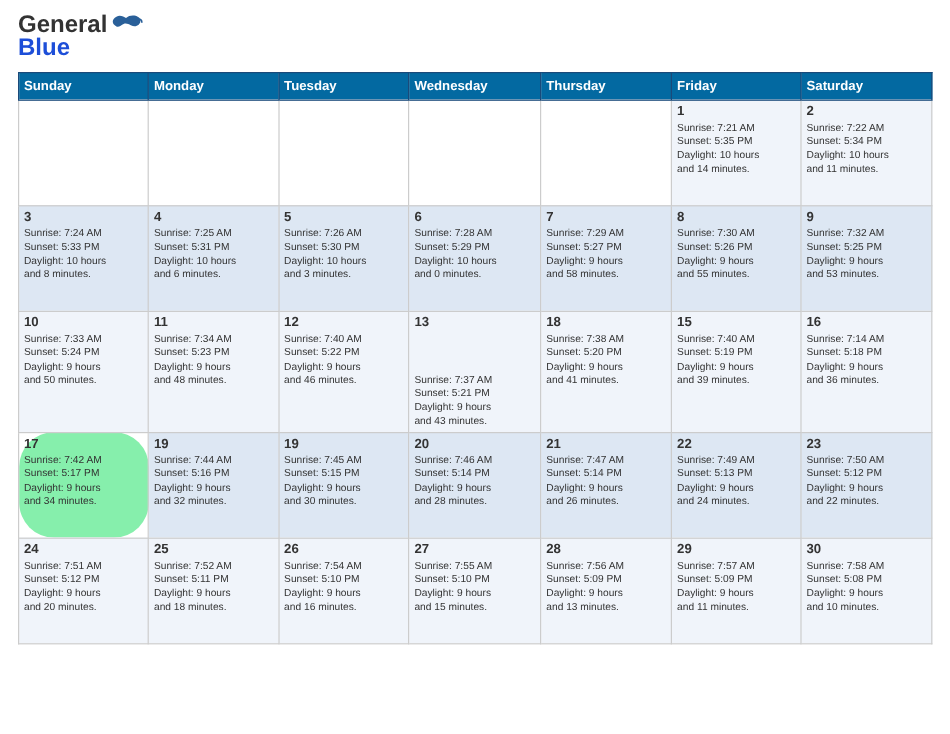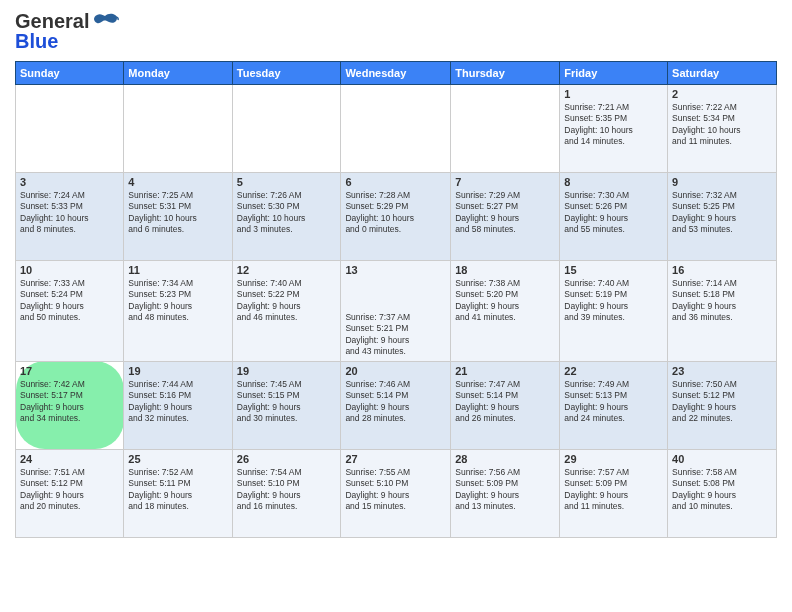--- a/index.html
+++ b/index.html
@@ -9,21 +9,21 @@
     
     .header { display: flex; justify-content: space-between; align-items: flex-start; margin-bottom: 8px; }
     
     .title-area { text-align: right; }
     .month-title { font-size: 32px; font-weight: bold; color: #333; }
     .location { font-size: 16px; color: #555; }
     
     .calendar { width: 100%; border-collapse: collapse; }
     
     .calendar thead tr th {
-      background: #3b82f6;
+      background: #0369a1;
       color: #fff;
       font-size: 11px;
       font-weight: bold;
       padding: 5px 4px;
       border: 1px solid #1a4a7a;
       text-align: left;
     }
     
     .calendar tbody tr td {
       border: 1px solid #ccc;
@@ -291,21 +291,21 @@
 and 13 minutes.</div>
           </td>
           <td style="background: rgb(240, 244, 250);">
             <div class="day-num">29</div>
             <div class="day-info" style="white-space: pre-line;">Sunrise: 7:57 AM
 Sunset: 5:09 PM
 Daylight: 9 hours
 and 11 minutes.</div>
           </td>
           <td style="background: rgb(240, 244, 250);">
-            <div class="day-num">40</div>
+            <div class="day-num">30</div>
             <div class="day-info" style="white-space: pre-line;">Sunrise: 7:58 AM
 Sunset: 5:08 PM
 Daylight: 9 hours
 and 10 minutes.</div>
           </td>
         </tr>
       </tbody>
   </table>
 </div>
 

